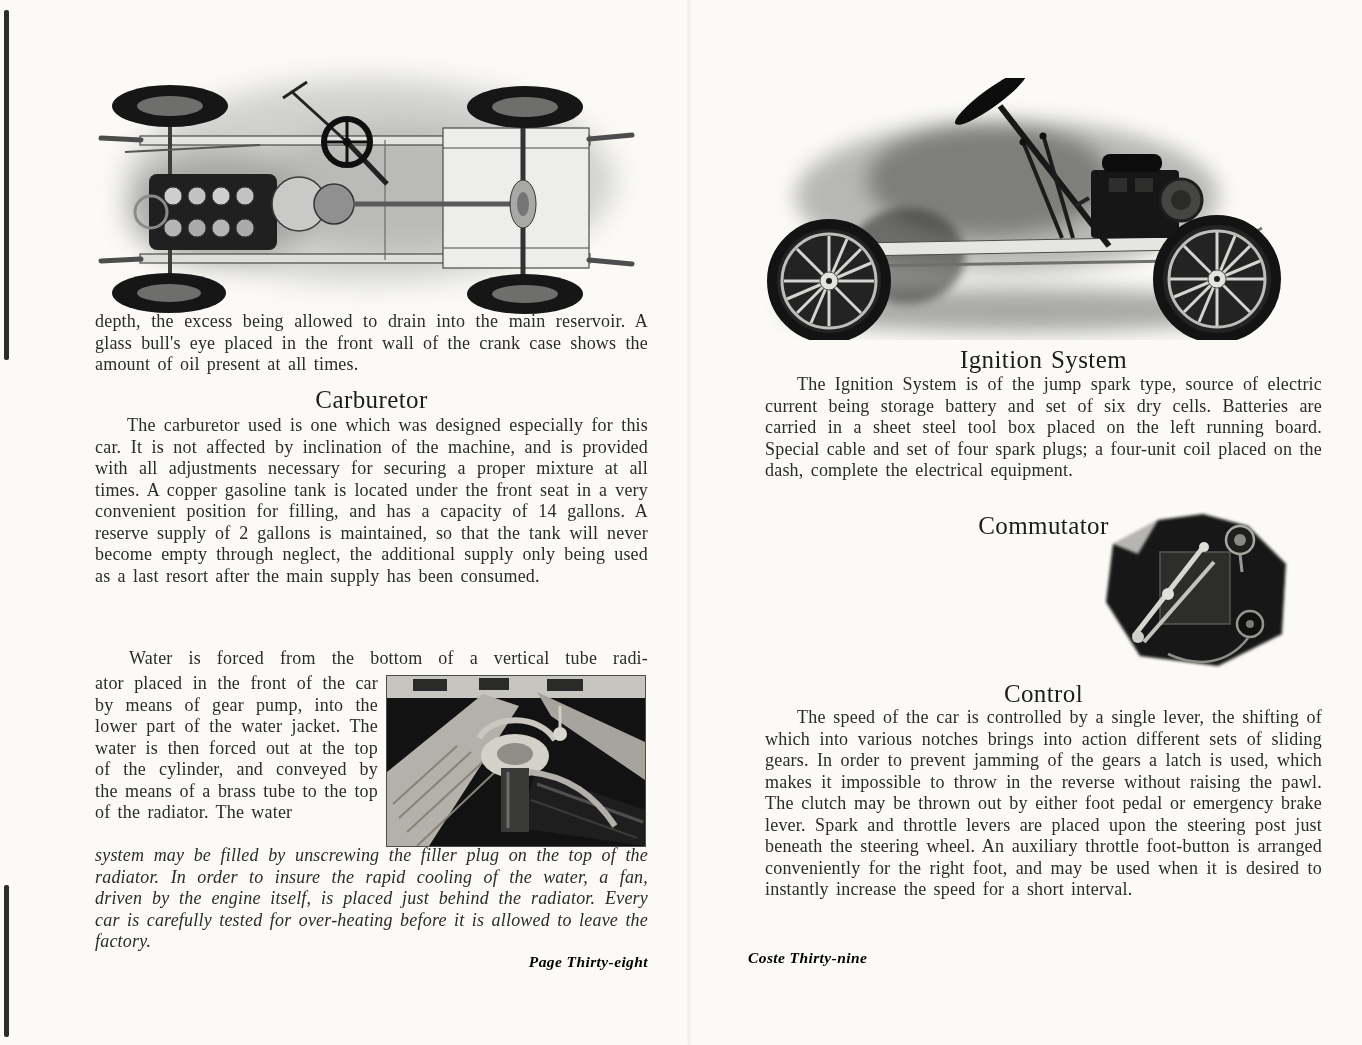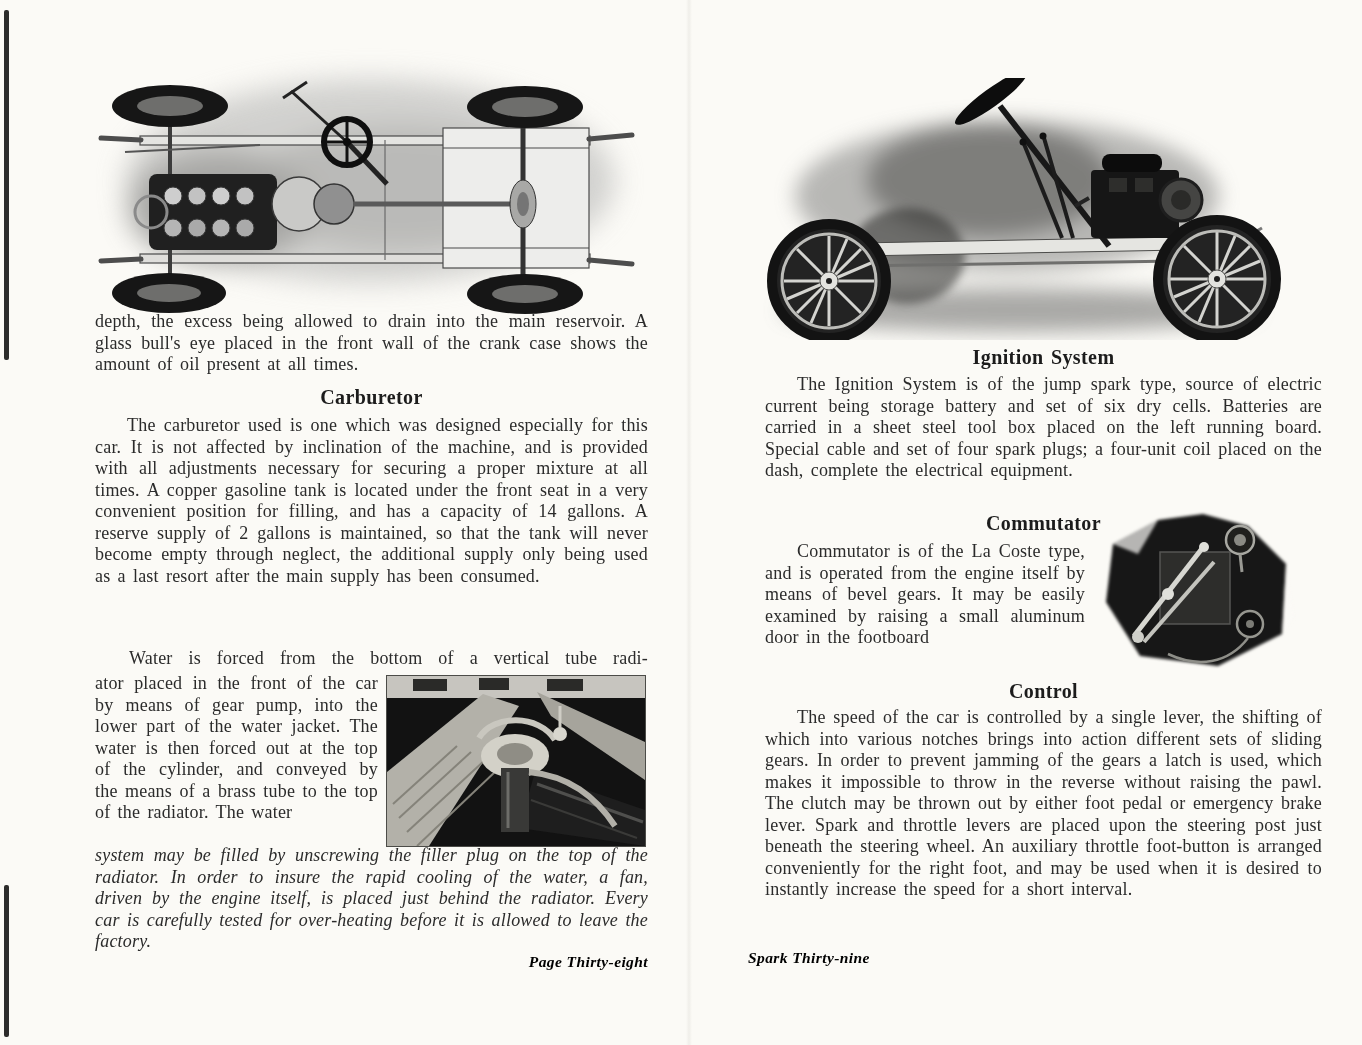--- a/index.html
+++ b/index.html
@@ -9,21 +9,21 @@
     font-family:"Liberation Serif","DejaVu Serif",serif;
     color:#2b2b2b;
   }
   .abs{position:absolute;}
   .para{
     font-size:18px;line-height:21.5px;text-align:justify;
     word-spacing:2.5px;letter-spacing:0.2px;
   }
   .indent{text-indent:32px;}
   .heading{
-    font-size:20px;font-weight:bold;text-align:center;color:#1c1c1c;
+    font-size:25px;font-weight:normal;text-align:center;color:#1c1c1c;
     letter-spacing:0.4px;word-spacing:2px;
   }
   .caption{
     font-size:15.5px;font-style:italic;font-weight:bold;color:#000000;
     letter-spacing:0.4px;
   }
   .lead-line{text-align:justify;text-align-last:justify;}
   .figure{overflow:hidden;}
   .gutter{
     left:686px;top:0;width:6px;height:1045px;
@@ -240,21 +240,20 @@
         <circle cx="460" cy="201" r="9" fill="#e3e3df" stroke="#4e4e4c"></circle>
         <circle cx="460" cy="201" r="3" fill="#1e1e1e"></circle>
       </g>
     </svg>
   </div>
 
   <h3 class="abs heading" style="left:75px;top:346px;width:557px;margin:0;">Ignition System</h3>
   <p class="abs para indent" style="left:75px;top:374px;width:557px;margin:0;">The Ignition System is of the jump spark type, source of electric current being storage battery and set of six dry cells. Batteries are carried in a sheet steel tool box placed on the left running board.  Special cable and set of four spark plugs; a four-unit coil placed on the dash, complete the electrical equipment.</p>
 
   <h3 class="abs heading" style="left:75px;top:512px;width:557px;margin:0;">Commutator</h3>
-  <p class="abs para indent" style="left:75px;top:541px;width:320px;margin:0;">Commutator is of the La Coste type, and is operated from the engine itself by means of bevel gears.  It may be easily examined by raising a small aluminum door in the footboard</p>
 
   <div class="abs figure" style="left:408px;top:506px;width:198px;height:168px;">
     <svg width="198" height="168" viewBox="0 0 198 168">
       <g style="filter:blur(1.5px)">
         <polygon points="15,38 60,14 105,8 150,20 188,58 184,128 120,160 42,150 8,96" fill="#171717"></polygon>
         <polygon points="15,38 60,14 40,48" fill="#fbfaf6" opacity="0.7"></polygon>
         <polygon points="184,128 188,58 196,110" fill="#fbfaf6" opacity="0.6"></polygon>
       </g>
       <rect x="62" y="46" width="70" height="72" fill="#2d2d2b" stroke="#565654" stroke-width="1.5"></rect>
       <line x1="36" y1="130" x2="106" y2="40" stroke="#d7d7d1" stroke-width="5"></line>
@@ -269,14 +268,14 @@
 
       <circle cx="152" cy="118" r="13" fill="#101010" stroke="#96968f" stroke-width="2.5"></circle>
       <circle cx="152" cy="118" r="4" fill="#7c7c76"></circle>
       <path d="M 70,148 C 100,162 130,158 150,132" fill="none" stroke="#8e8e88" stroke-width="2.5"></path>
     </svg>
   </div>
 
   <h3 class="abs heading" style="left:75px;top:680px;width:557px;margin:0;">Control</h3>
   <p class="abs para indent" style="left:75px;top:707px;width:557px;margin:0;">The speed of the car is controlled by a single lever, the shifting of which into various notches brings into action different sets of sliding gears.  In order to prevent jamming of the gears a latch is used, which makes it impossible to throw in the reverse without raising the pawl.  The clutch may be thrown out by either foot pedal or emergency brake lever. Spark and throttle levers are placed upon the steering post just beneath the steering wheel.  An auxiliary throttle foot-button is arranged conveniently for the right foot, and may be used when it is desired to instantly increase the speed for a short interval.</p>
 
-  <div class="abs caption" style="left:58px;top:949px;width:300px;text-align:left;">Spark Thirty-nine</div>
+  <div class="abs caption" style="left:58px;top:949px;width:300px;text-align:left;">Coste Thirty-nine</div>
 </div>
 
 </body></html>

